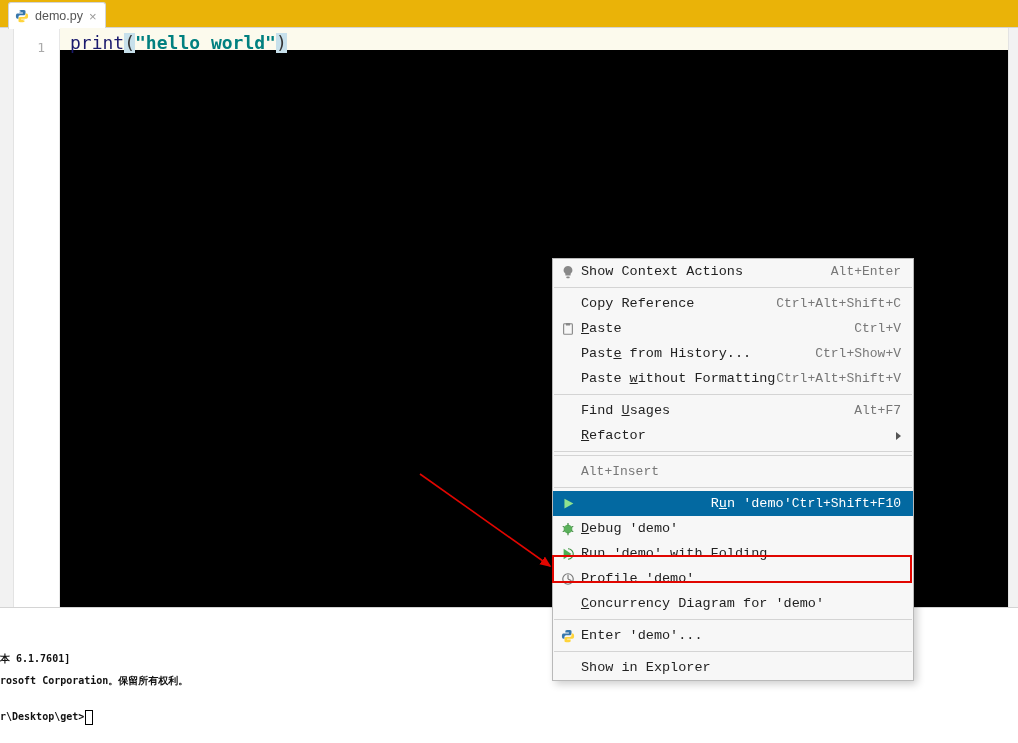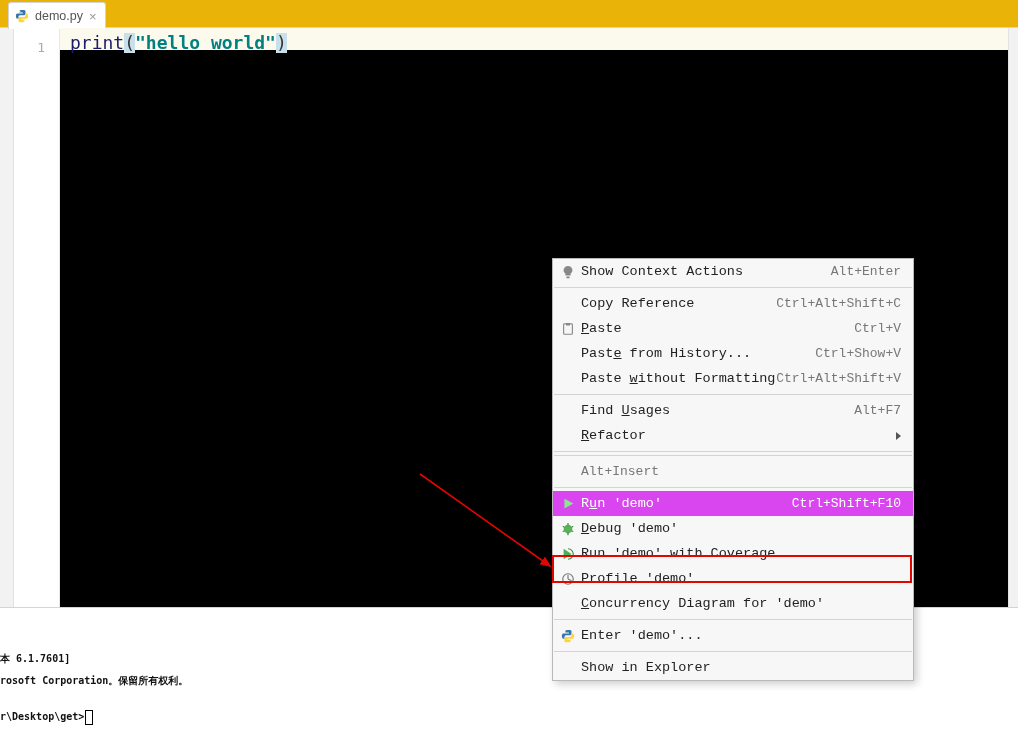--- a/index.html
+++ b/index.html
@@ -118,22 +118,23 @@
 }
 .menu-item {
   display: flex;
   align-items: center;
   height: 25px;
   padding: 0 12px 0 6px;
   cursor: default;
   font-family: Liberation Mono, monospace;
 }
 .menu-item.highlighted {
-  background: #d946ef;
+  background: #0369a1;
   color: #fff;
+  text-align: right;
 }
 .menu-item.highlighted .shortcut { color: #fff; }
 .menu-icon {
   width: 18px; height: 18px;
   margin-right: 4px;
   display: flex; align-items: center; justify-content: center;
 }
 .menu-label { flex: 1; }
 .menu-label u { text-decoration: underline; }
 .shortcut { color: #777; font-size: 13px; }
@@ -272,21 +273,21 @@
       </span>
       <span class="menu-label"><u>D</u>ebug 'demo'</span>
     </div>
     <div class="menu-item">
       <span class="menu-icon">
         <svg width="14" height="14" viewBox="0 0 16 16">
           <path fill="#4caf50" d="M3 2l9 6-9 6z"></path>
           <path fill="none" stroke="#388e3c" stroke-width="1.3" d="M8 2a6 6 0 1 1 0 12"></path>
         </svg>
       </span>
-      <span class="menu-label">Run 'demo' with Coverage</span>
+      <span class="menu-label">Run 'demo' with Folding</span>
     </div>
     <div class="menu-item">
       <span class="menu-icon">
         <svg width="14" height="14" viewBox="0 0 16 16">
           <circle cx="8" cy="8" r="6" fill="none" stroke="#777" stroke-width="1.3"></circle>
           <path stroke="#777" stroke-width="1.3" d="M8 8V3M8 8l4 2"></path>
         </svg>
       </span>
       <span class="menu-label">Profile 'demo'</span>
     </div>

